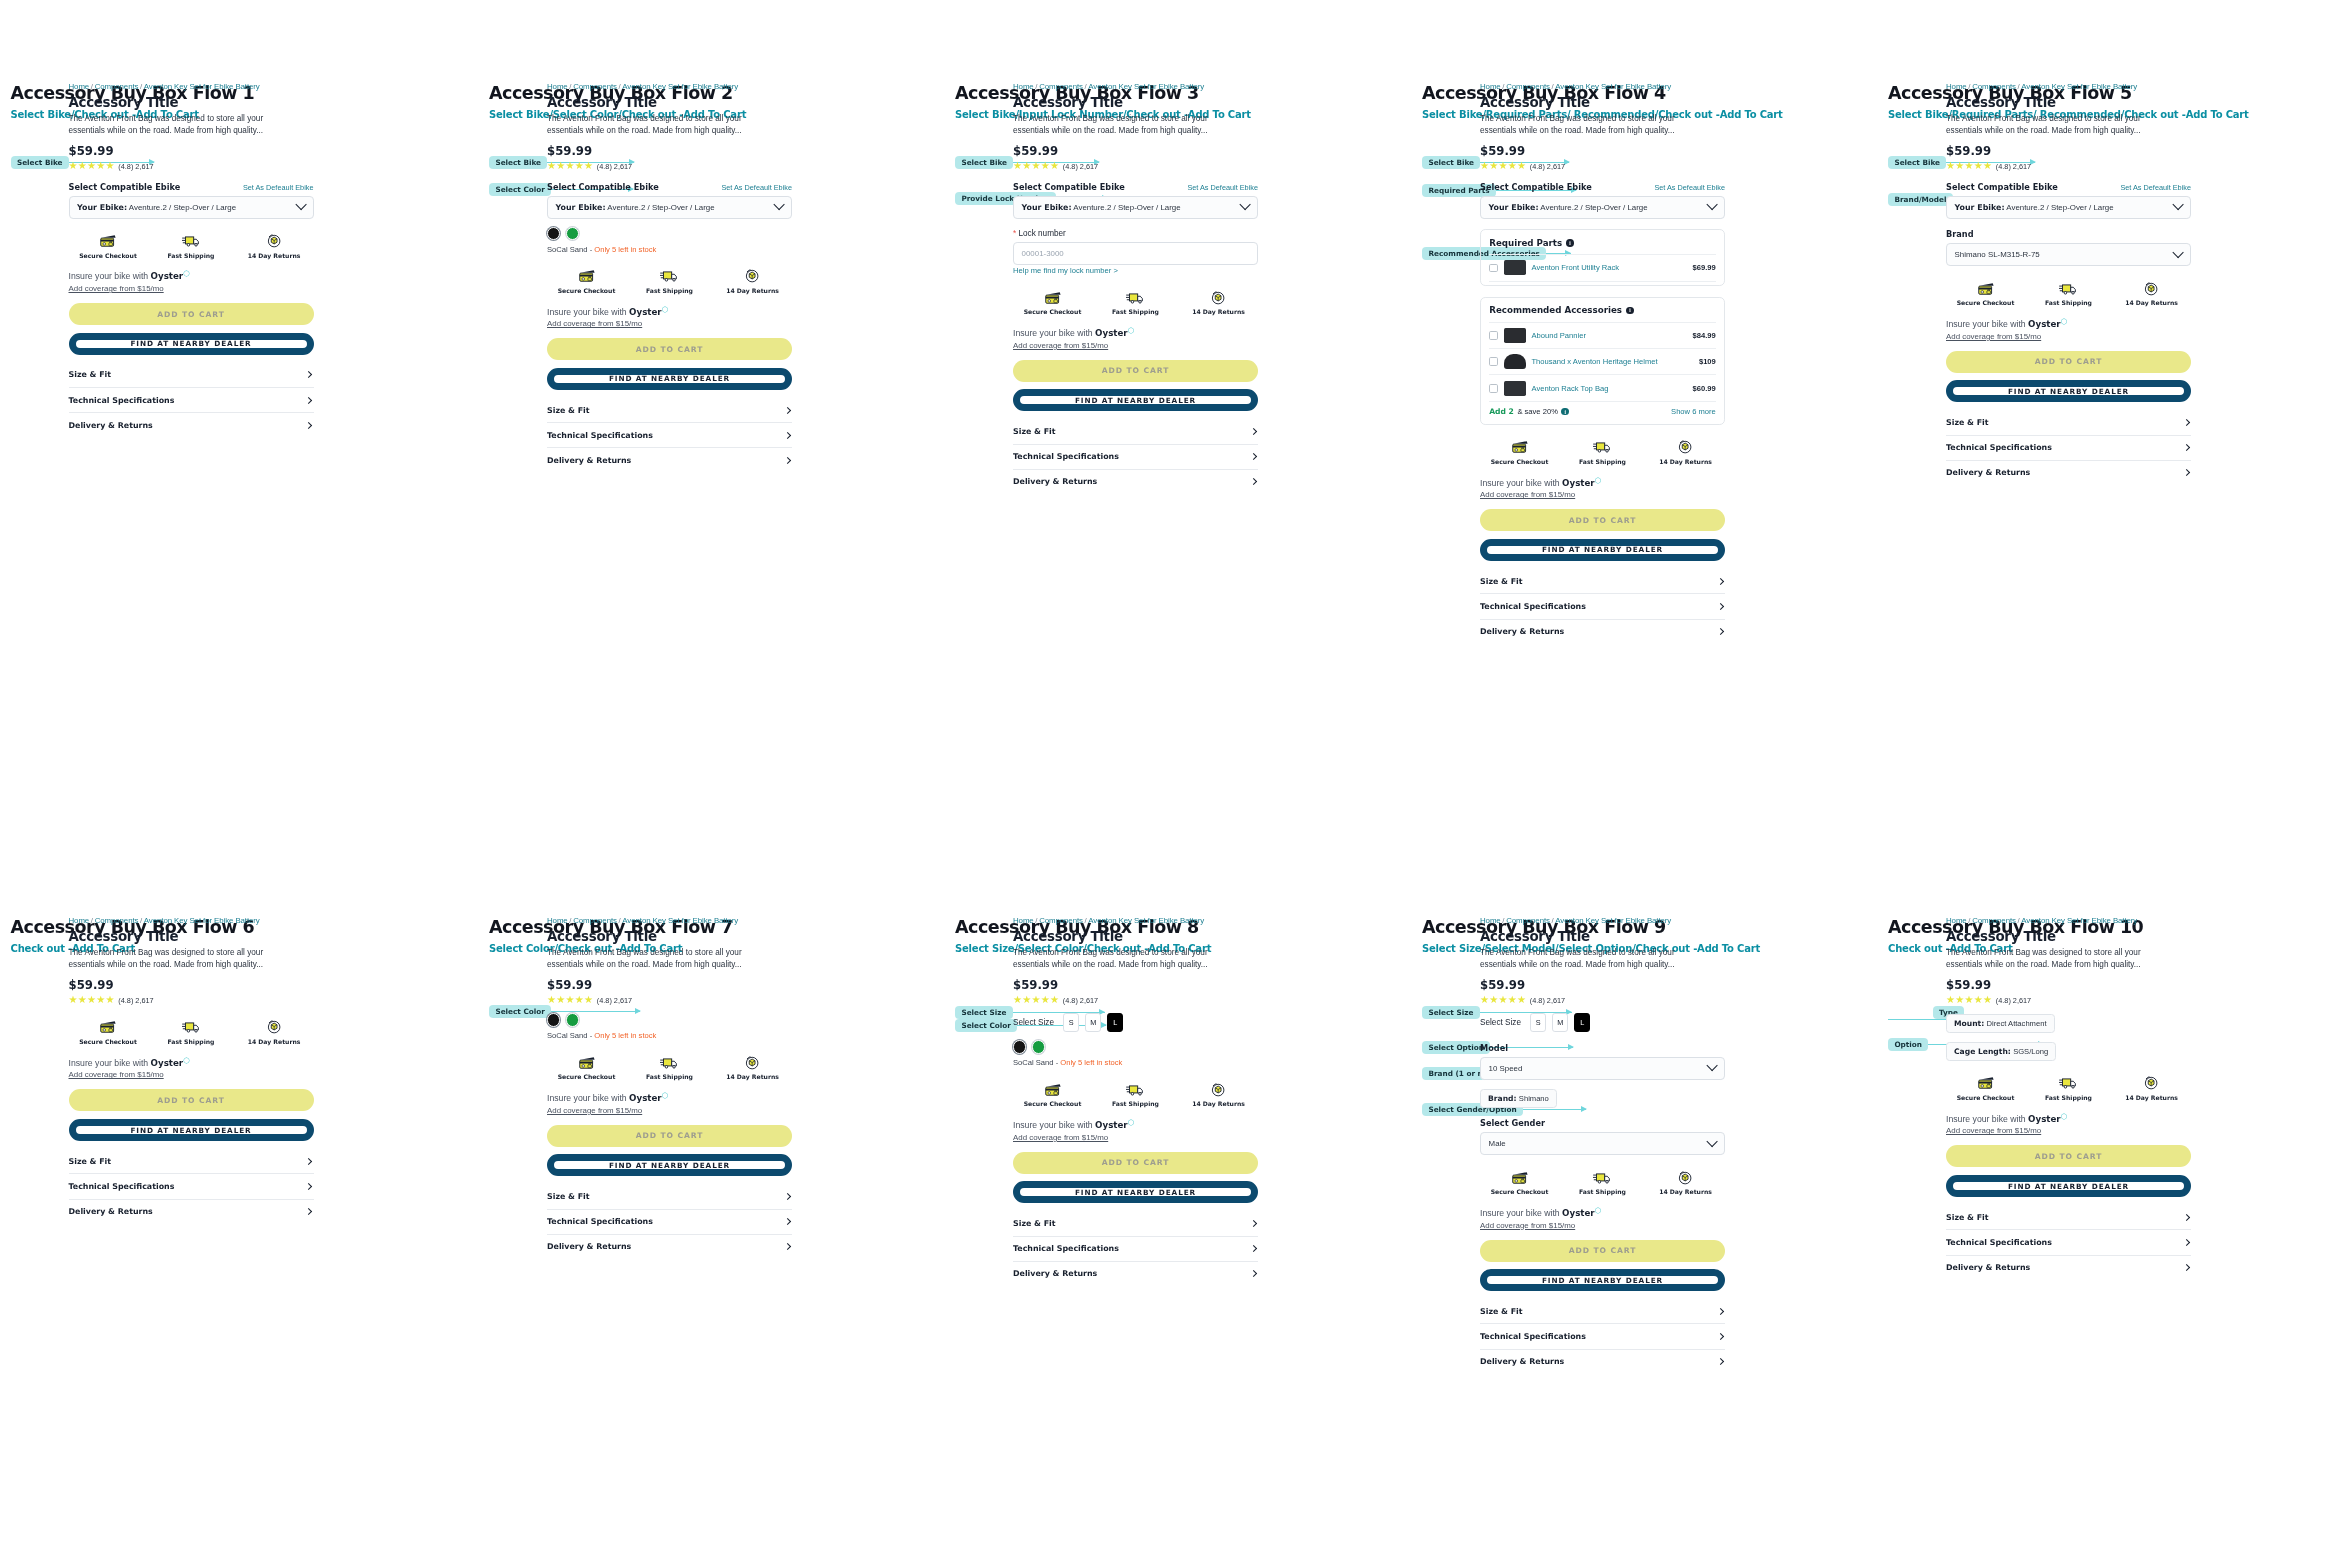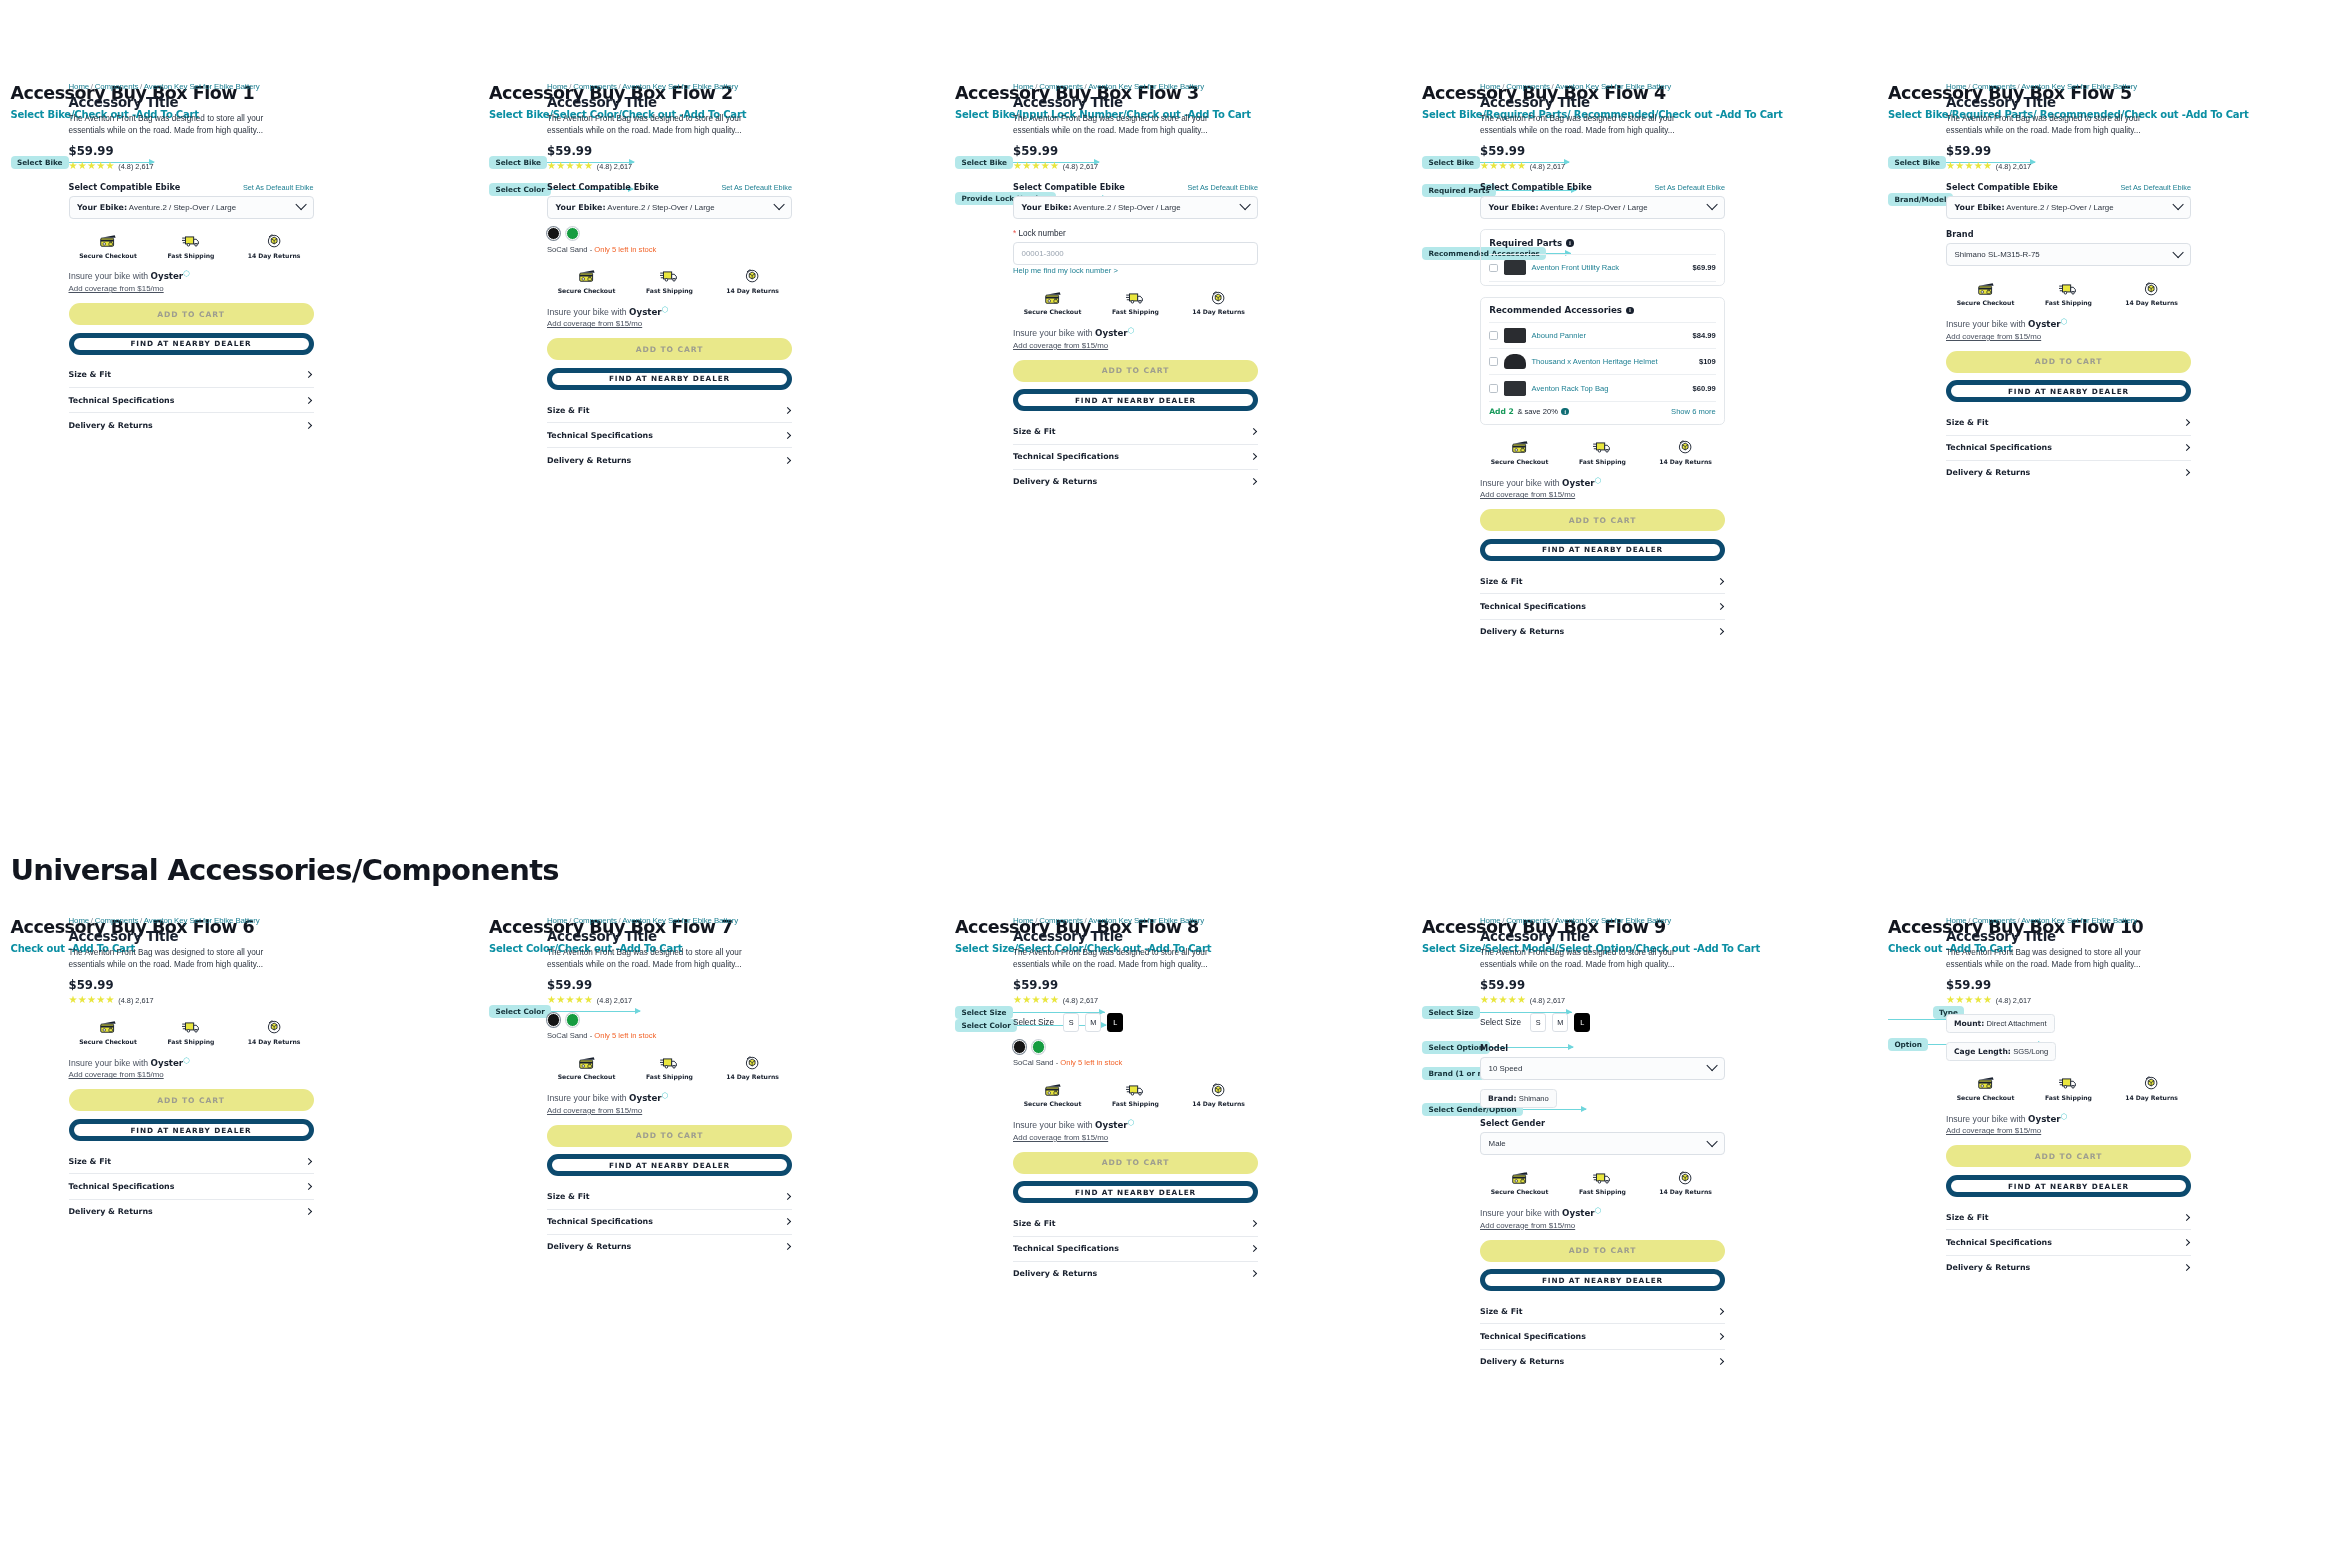--- a/index.html
+++ b/index.html
@@ -293,21 +293,21 @@
     font-family:"DejaVu Sans",sans-serif;
     font-weight:bold;
     font-size:7.6px;
     letter-spacing:0.9px;
     color:#9d9d8f;
   }
   .btn-dealer{
     margin-top:7.6px;
     height:22px;
     border-radius:11px;
-    border:5px solid #0c4a6e;
+    border:7px solid #0c4a6e;
     background:#fff;
     display:flex;align-items:center;justify-content:center;
     font-family:"DejaVu Sans",sans-serif;
     font-weight:bold;
     font-size:7.3px;
     letter-spacing:0.9px;
     color:#18202e;
   }
 
   
@@ -361,21 +361,20 @@
     border-top:3.5px solid transparent;
     border-bottom:3.5px solid transparent;
   }
 </style>
 </head>
 <body>
 
 <div class="page">
 
 
-  <h1 class="section-title" style="left:10.5px; top:853px;">Universal Accessories/Components</h1>
 
   <div class="flow" style="left:10.5px; top:83px;">
     <div class="flow-title">Accessory Buy Box Flow 1</div>
     <div class="flow-sub">Select Bike/Check out -Add To Cart</div>
     <div class="anno" style="left:0px; top:72px;">
       <span class="tag">Select Bike</span>
       <span class="arrow" style="width:85px;"></span>
     </div>
     <div class="buybox" style="left:58px; top:-1.2px;">
       <div class="breadcrumb">

